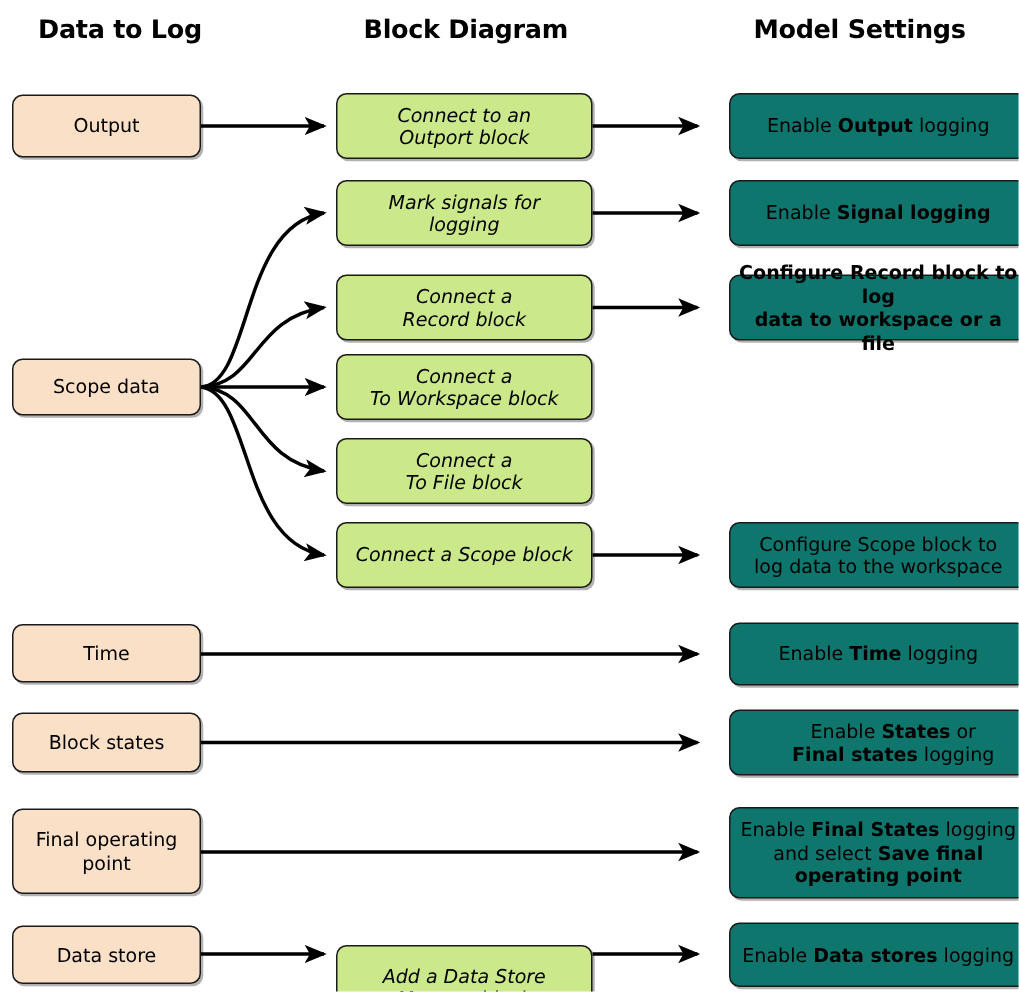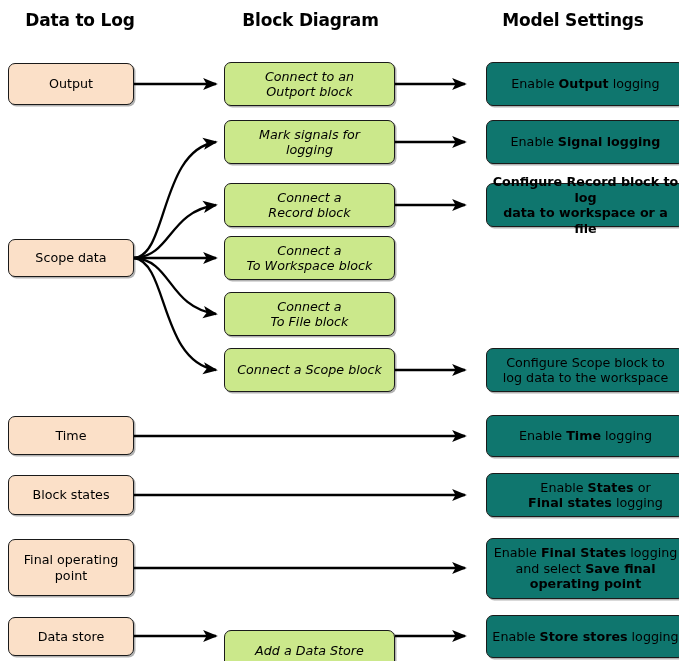--- a/index.html
+++ b/index.html
@@ -206,16 +206,16 @@
   <div class="node node-source" style="left:8px; top:617px; width:126px; height:39px;">
     <span class="txt">Data store</span>
   </div>
   <div class="node node-action" style="left:224px; top:615px; width:171px; height:56px;margin-top:15px;">
     <span>
       <span class="txt">Add a Data Store</span>
       <span class="txt">Memory block</span>
     </span>
   </div>
   <div class="node node-setting" style="left:472px; top:615px; width:199px; height:43px;">
-    <span><span>Enable </span><b>Store stores</b><span> logging</span></span>
+    <span><span>Enable </span><b>Data stores</b><span> logging</span></span>
   </div>
 
 </div>
 
 </body></html>

